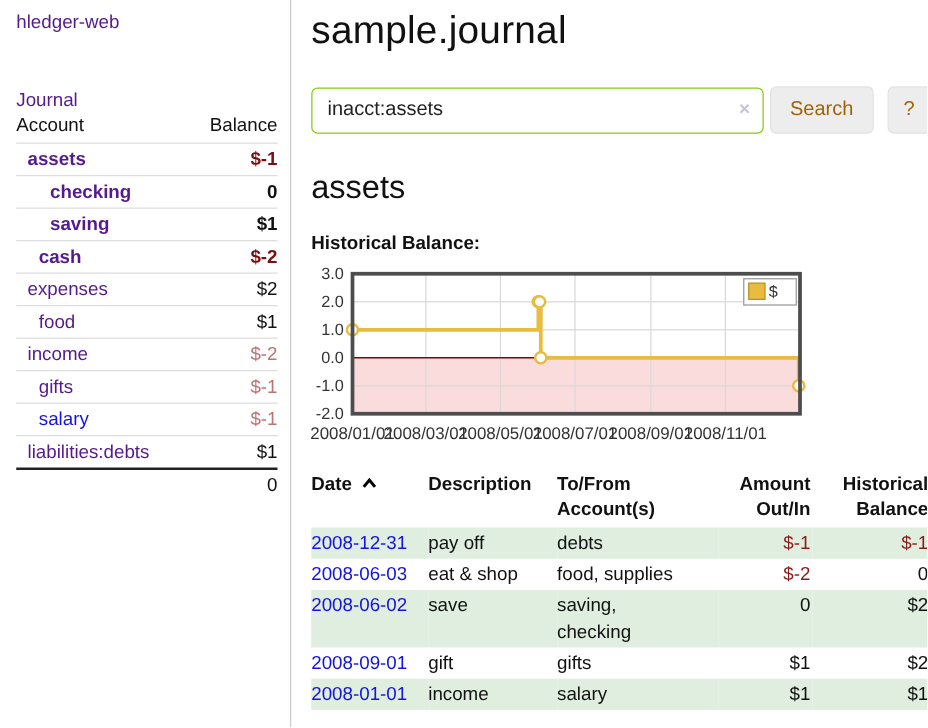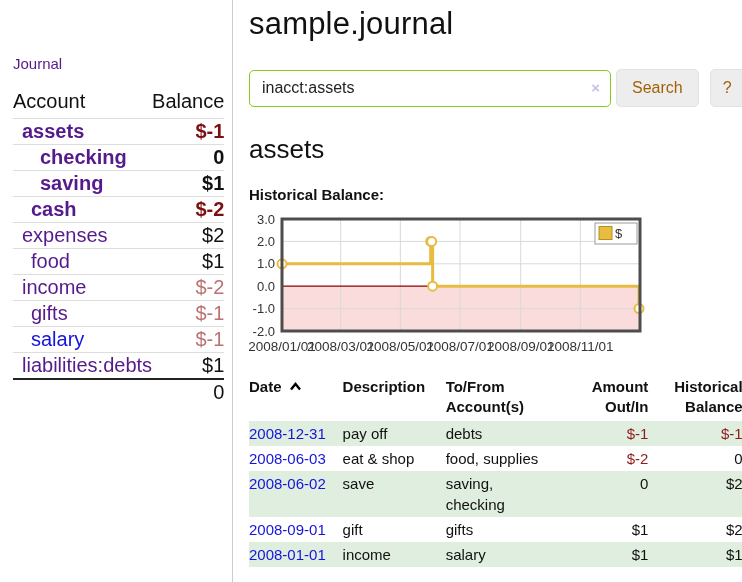--- a/index.html
+++ b/index.html
@@ -9,21 +9,21 @@
   }
   *{box-sizing:border-box;}
   body{margin:0;background:#fff;color:#111;font-family:"Liberation Sans",sans-serif;}
   .app{display:flex;width:742px;height:582px;overflow:hidden;background:#fff;}
 
   
   .sidebar{flex:0 0 233px;width:233px;border-right:1px solid #ccc;padding:9px 10px 0 13px;}
   a{text-decoration:none;cursor:pointer;}
   .nav-link{display:block;color:var(--purple);font-size:15px;}
   .journal-link{margin-top:46px;}
-  table.accounts{border-collapse:collapse;width:100%;margin-top:15px;font-size:20px;}
+  table.accounts{border-collapse:collapse;width:100%;font-size:15px;}
   .accounts th{font-weight:normal;text-align:left;padding:3px 0 5px;}
   .accounts th.bal{text-align:right;}
   .accounts td{padding:3px 0;border-top:1px solid #ddd;line-height:19px;}
   .accounts td.amt{text-align:right;white-space:nowrap;}
   .accounts tr.bold td,.accounts tr.bold a{font-weight:bold;}
   a.acct.purple{color:var(--purple);}
   a.acct.blue{color:var(--blue);}
   .amt.pos{color:#111;}
   .amt.neg-strong{color:var(--neg-strong);}
   .amt.neg-muted{color:var(--neg-muted);}
@@ -59,20 +59,21 @@
   .register a.date{color:var(--blue);}
   .register .neg{color:var(--neg-table);}
   .sort-icon{margin-left:3px;vertical-align:1px;}
 </style>
 </head>
 <body>
 
 <div class="app">
 
   <aside class="sidebar">
+    <a class="nav-link">hledger-web</a>
     <a class="nav-link journal-link">Journal</a>
     <table class="accounts">
       <thead>
         <tr>
           <th>Account</th>
           <th class="bal">Balance</th>
         </tr>
       </thead>
       <tbody id="accounts-body">
           <tr class="bold">

